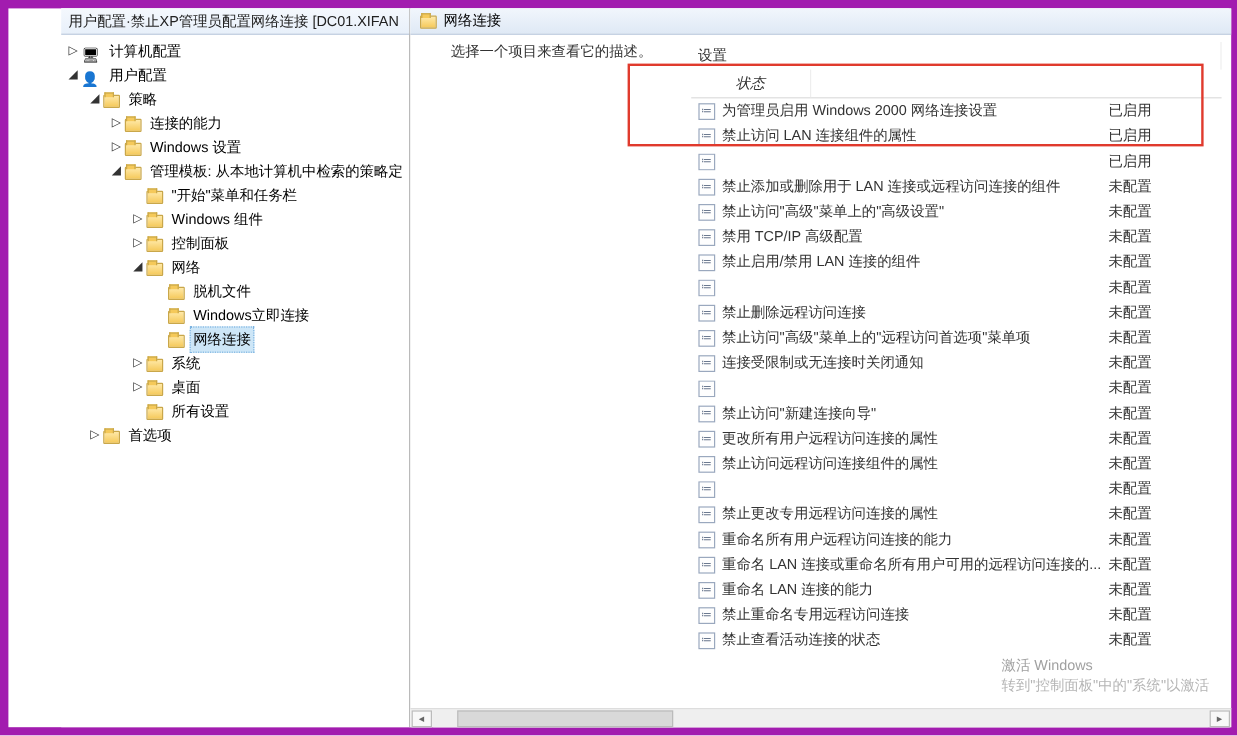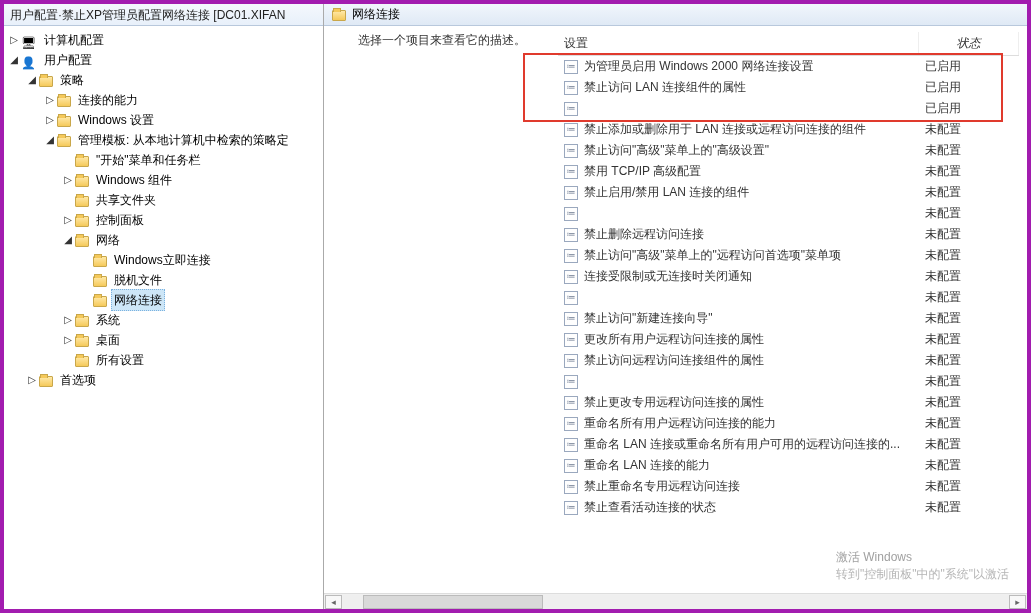--- a/index.html
+++ b/index.html
@@ -1,17 +1,17 @@
 <!DOCTYPE html>
 <html><head>
   <meta charset="utf-8">
   <style>
     * { margin: 0; padding: 0; box-sizing: border-box; font-family: "Microsoft YaHei", "SimSun", sans-serif; font-size: 12px; }
     html, body { width: 1031px; height: 613px; overflow: hidden; background: #fff; }
-    .container { display: flex; width: 100%; height: 100%; border: 4px solid #a21caf; }
+    .container { display: flex; width: 100%; height: 100%; border: 7px solid #a21caf; padding-left: 44px; }
 
     .left-panel { width: 320px; border-right: 1px solid #aaa; display: flex; flex-direction: column; background: #fff; }
     .left-header { background: linear-gradient(#f4f8fd,#e8f0fa); border-bottom: 1px solid #b8c8dc; height: 22px; line-height: 22px; padding-left: 6px; color: #222; white-space: nowrap; overflow: hidden; }
     .tree { flex: 1; overflow: auto; padding: 4px 2px 0 4px; user-select: none; }
     .tree-node { white-space: nowrap; line-height: 20px; }
     .tree-row { display: flex; align-items: center; height: 20px; cursor: default; }
     .caret { width: 12px; height: 12px; display: inline-flex; align-items: center; justify-content: center; color: #333; font-size: 10px; margin-right: 1px; }
     .caret.empty { visibility: hidden; }
     .icon { width: 16px; height: 14px; margin-right: 4px; display: inline-block; }
     .icon-computer::before { content: "🖥"; font-size: 12px; }
@@ -20,21 +20,21 @@
     .icon-folder::before { content: ""; position: absolute; top: -3px; left: 0; width: 6px; height: 3px; background: #f5c95a; border: 1px solid #c9a74a; border-bottom: none; }
     .tree-label { padding: 1px 3px; }
     .selected > .tree-row .tree-label { background: #cde6f7; border: 1px dotted #7bb2e0; padding: 0 2px; }
     .children { padding-left: 18px; }
 
     .right-panel { flex: 1; display: flex; flex-direction: column; background: #fff; position: relative; }
     .right-header { background: linear-gradient(#f1f6fc,#dfe9f5); border-bottom: 1px solid #b8c8dc; height: 22px; display: flex; align-items: center; padding-left: 8px; }
     .right-header .icon-folder { margin-right: 6px; }
     .description-row { padding: 6px 8px 4px 8px; color: #333; display: flex; margin-left: 26px; }
     .description-row .desc-left { width: 200px; }
-    .col-headers { display: flex; border-bottom: 1px solid #ddd; font-weight: normal; }
+    .col-headers { display: flex; border-bottom: 1px solid #ddd; font-weight: normal; flex-direction: column; }
     .col-headers .col { padding: 3px 6px; border-right: 1px solid #eee; }
     .col-setting-h { flex: 1; min-width: 0; }
     .col-status-h { width: 100px; text-align: center; font-style: italic; }
     .rows { }
     .row { display: flex; align-items: center; height: 21px; line-height: 21px; }
     .row .cell-setting { flex: 1; display: flex; align-items: center; padding-left: 6px; min-width: 0; white-space: nowrap; overflow: hidden; }
     .row .cell-status { width: 100px; padding-left: 6px; }
     .row-icon { width: 14px; height: 14px; border: 1px solid #9aa8be; background: #fefefe; margin-right: 6px; display: inline-flex; align-items: center; justify-content: center; font-size: 9px; color: #6c7a90; }
     .red-box { position: absolute; border: 2px solid #e03a2d; pointer-events: none; }
     .red-box.b1 { left: 523px; top: 53px; width: 480px; height: 69px; }
@@ -114,51 +114,44 @@
                   </div>
                   <div class="tree-node">
                     <div class="tree-row">
                       <span class="caret">▷</span>
                       <span class="icon icon-folder"></span>
                       <span class="tree-label">Windows 组件</span>
                     </div>
                   </div>
                   <div class="tree-node">
                     <div class="tree-row">
-                      <span class="caret empty">▷</span>
-                      <span class="icon icon-folder"></span>
-                      <span class="tree-label">共享文件夹</span>
-                    </div>
-                  </div>
-                  <div class="tree-node">
-                    <div class="tree-row">
                       <span class="caret">▷</span>
                       <span class="icon icon-folder"></span>
                       <span class="tree-label">控制面板</span>
                     </div>
                   </div>
                   <div class="tree-node">
                     <div class="tree-row">
                       <span class="caret">◢</span>
                       <span class="icon icon-folder"></span>
                       <span class="tree-label">网络</span>
                     </div>
                     <div class="children">
                       <div class="tree-node">
                         <div class="tree-row">
                           <span class="caret empty">▷</span>
                           <span class="icon icon-folder"></span>
-                          <span class="tree-label">Windows立即连接</span>
+                          <span class="tree-label">脱机文件</span>
                         </div>
                       </div>
                       <div class="tree-node">
                         <div class="tree-row">
                           <span class="caret empty">▷</span>
                           <span class="icon icon-folder"></span>
-                          <span class="tree-label">脱机文件</span>
+                          <span class="tree-label">Windows立即连接</span>
                         </div>
                       </div>
                       <div class="tree-node selected">
                         <div class="tree-row">
                           <span class="caret empty">▷</span>
                           <span class="icon icon-folder"></span>
                           <span class="tree-label">网络连接</span>
                         </div>
                       </div>
                     </div>

